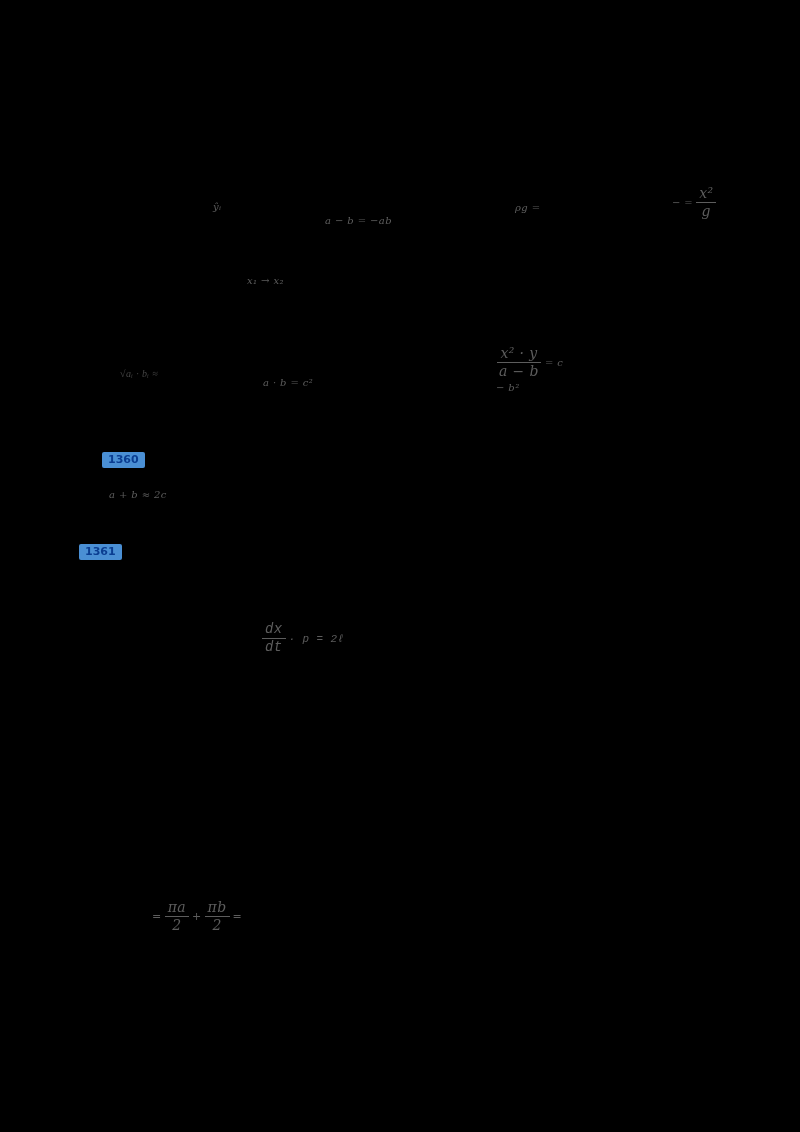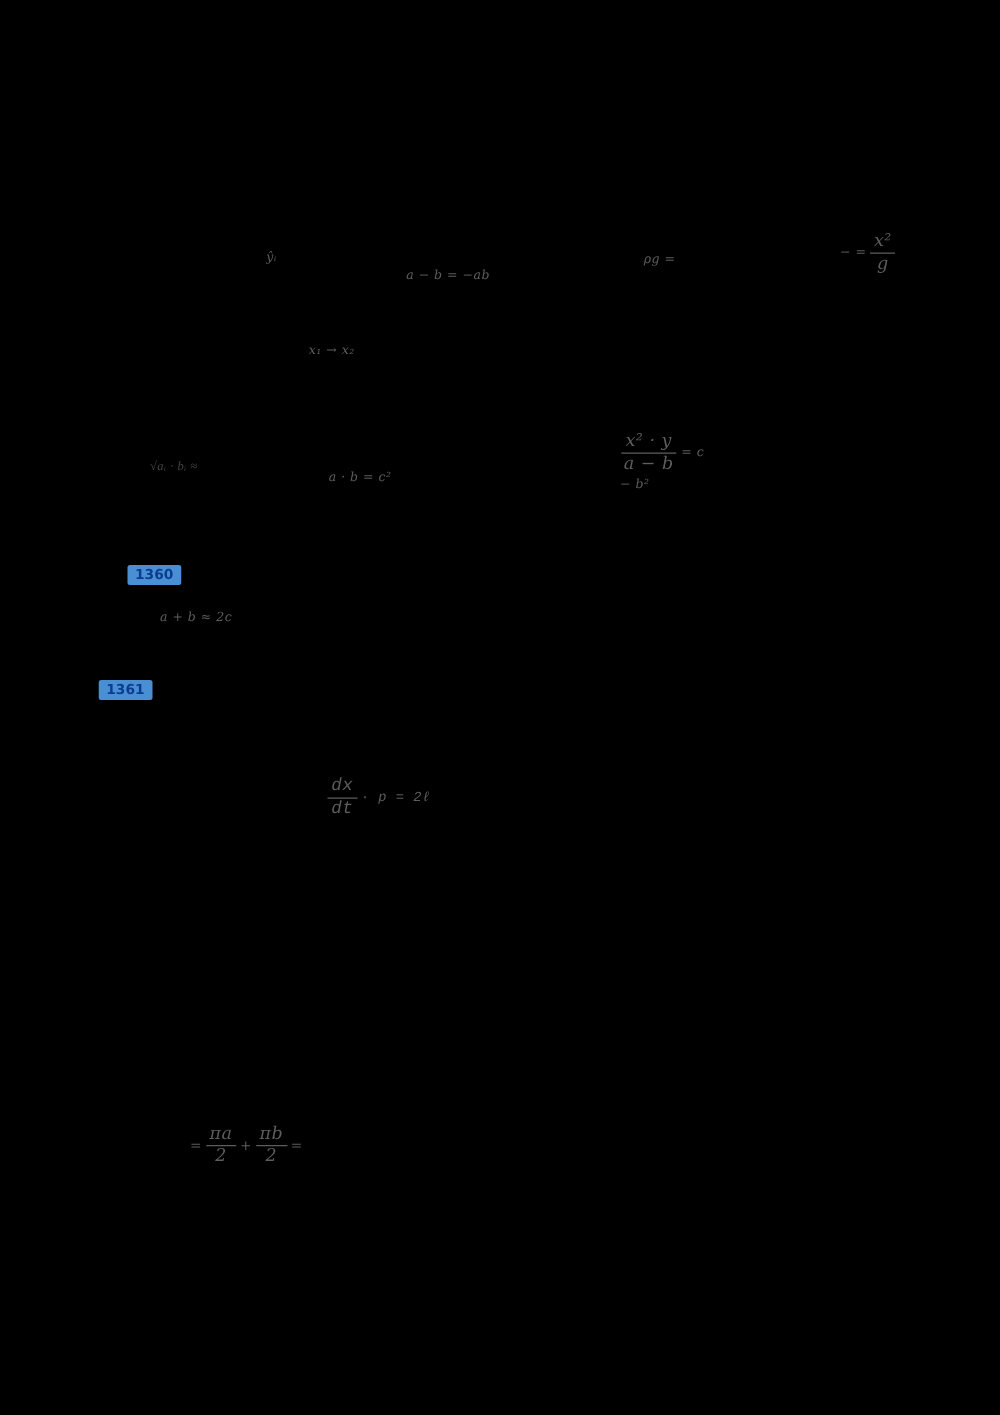--- a/index.html
+++ b/index.html
@@ -96,21 +96,21 @@
         <span class="num">x² · y</span>
         <span class="den">a − b</span>
       </span>
       <span>= c</span>
     </span>
     <span>− b²</span>
   </div>
 
   <a class="badge" style="left:68px;top:452px;margin-left:34px;">1360</a>
 
-  <div class="eq small" style="left:128px;top:489px;">
+  <div class="eq small" style="left:109px;top:489px;">
     <span>a + b ≈ 2c</span>
   </div>
 
   <a class="badge" style="left:79px;top:544px;">1361</a>
 
   <div class="eq" style="left:262px;top:622px;font-family:Liberation Mono, monospace;">
     <span class="frac">
       <span class="num">dx</span>
       <span class="den">dt</span>
     </span>

